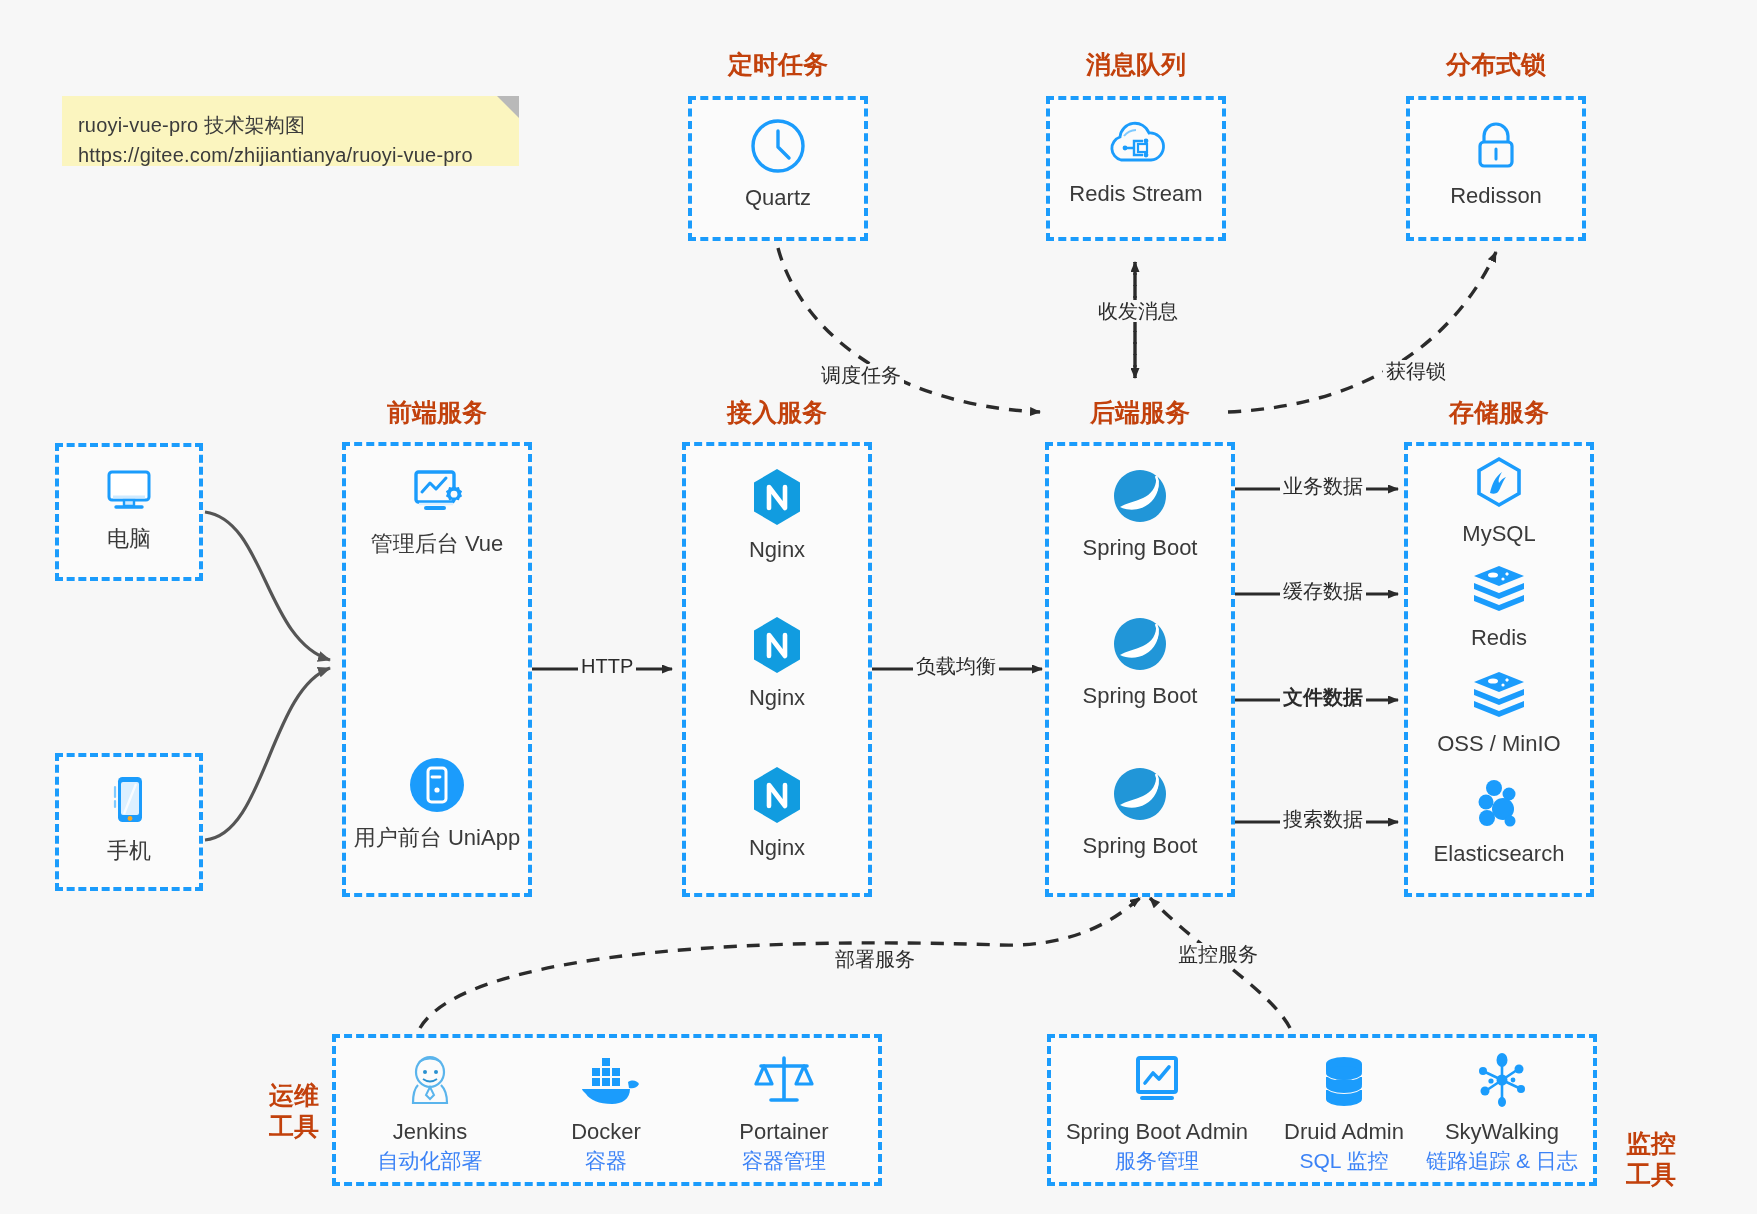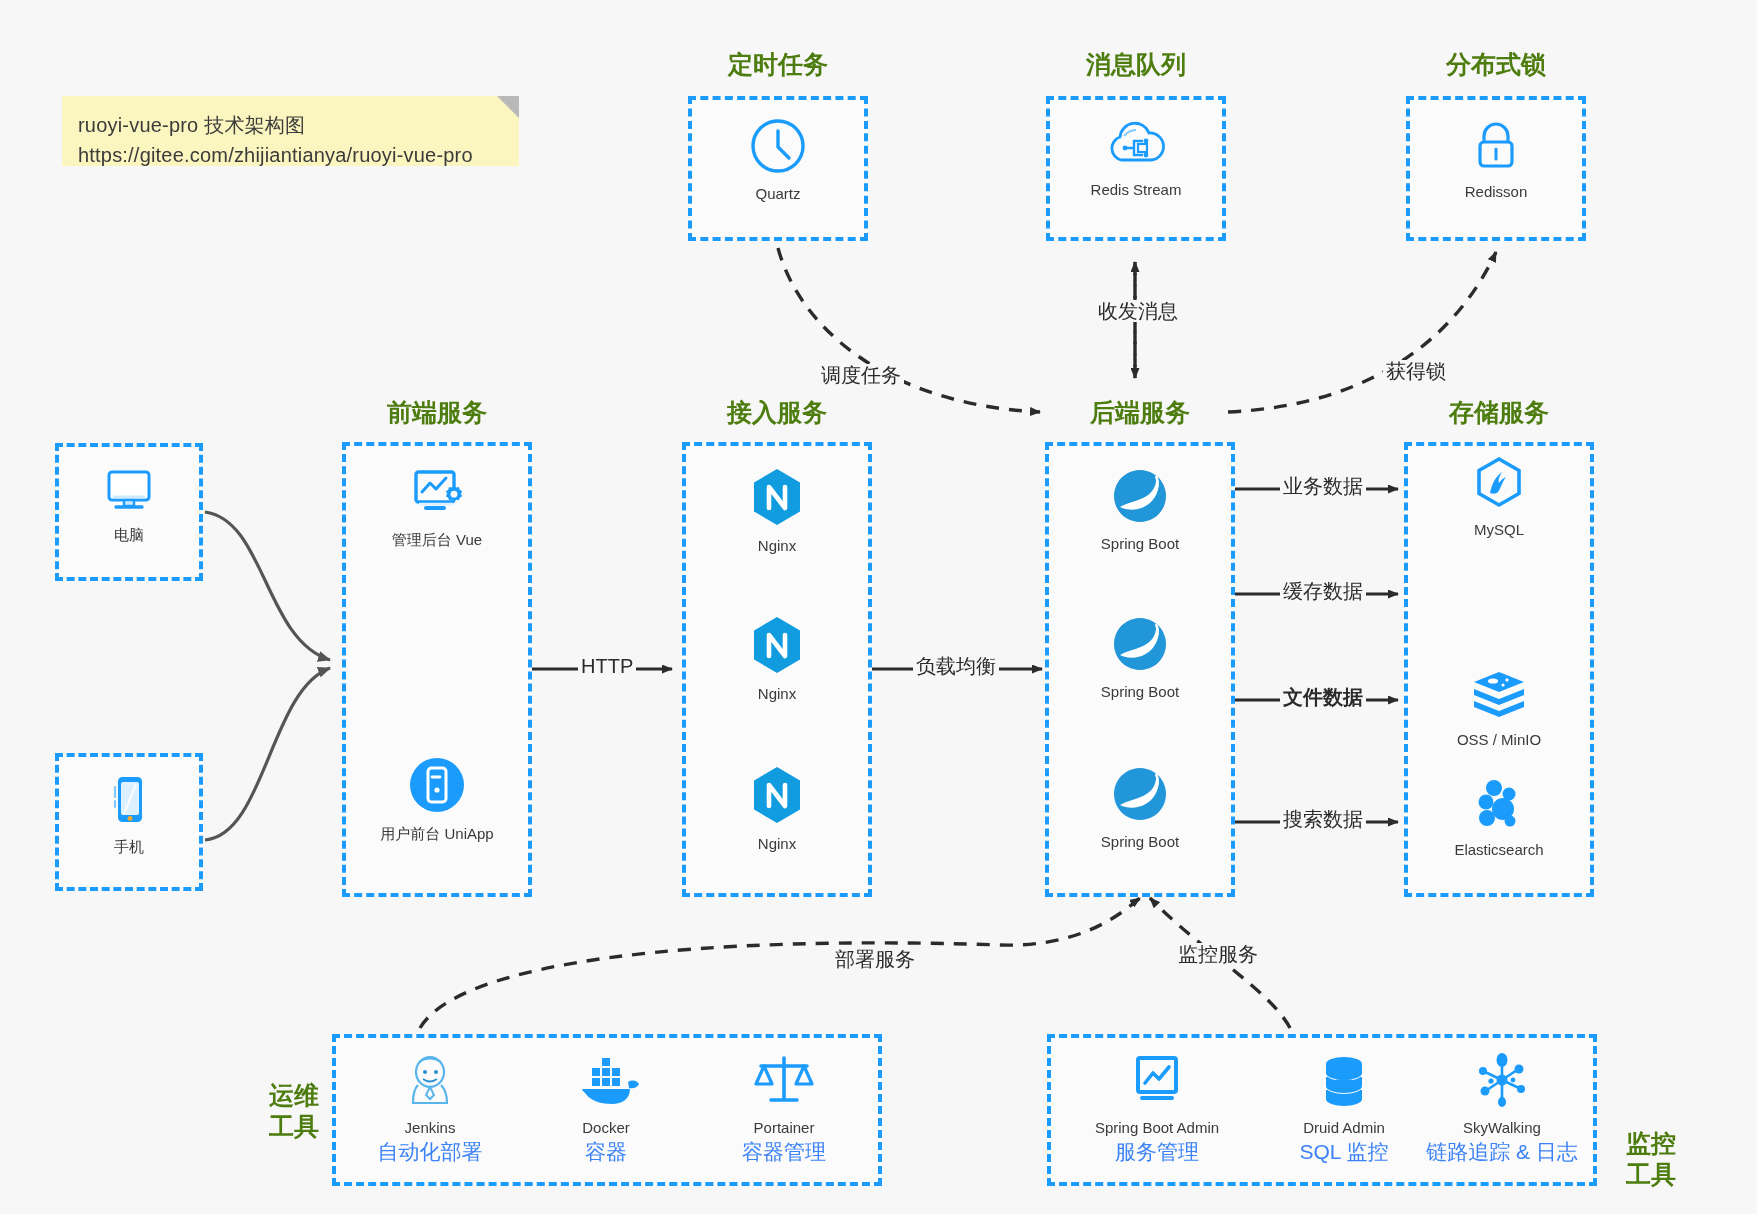--- a/index.html
+++ b/index.html
@@ -30,31 +30,31 @@
 
   
   .grp{
     position:absolute;
     border:4px dashed #1b9cfc;
     background:#fbfbfb;
     box-sizing:border-box;
   }
   .grp-title{
     position:absolute;
-    color:#4d7c0f;font-weight:bold;font-size:25px;
+    color:#c2410c;font-weight:bold;font-size:25px;
     text-align:center;white-space:nowrap;
   }
   .grp-title.side{font-size:25px;line-height:1.25;}
 
   
   .node{position:absolute;text-align:center;}
   .node .ic{display:block;margin:0 auto;}
   .node .lb{
     display:block;margin-top:4px;
-    font-size:15px;color:#3a3a3a;white-space:nowrap;line-height:1.3;
+    font-size:22px;color:#3a3a3a;white-space:nowrap;line-height:1.3;
   }
   .node .lb2{
     display:block;font-size:21px;color:#3b82f6;white-space:nowrap;line-height:1.3;
   }
 
   
   .elabel{
     position:absolute;
     font-size:20px;color:#2b2b2b;
     background:#f7f7f7;
@@ -293,20 +293,33 @@
   <div class="grp" style="left:1404px;top:442px;width:190px;height:455px;">
     <div class="node" style="left:0;top:10px;width:182px;">
       <span class="ic">
         <svg width="58" height="56" viewBox="0 0 58 56">
           <path d="M29 3 L49 14.5 L49 37.5 L29 49 L9 37.5 L9 14.5 z" fill="none" stroke="#1b9cfc" stroke-width="3.6"></path>
           <path d="M20 37 c2 -9 5 -16 12 -21 c-3 5 -4 8 -3 11 c2 -3 4 -5 7 -6 c-4 5 -5 11 -8 15 c-2 2 -5 2 -8 1 z" fill="#1b9cfc"></path>
           <circle cx="34" cy="18" r="1.6" fill="#fbfbfb"></circle>
         </svg>
       </span>
       <span class="lb">MySQL</span>
+    </div>
+    <div class="node" style="left:0;top:116px;width:182px;">
+      <span class="ic">
+        <svg width="60" height="54" viewBox="0 0 60 54">
+          <path d="M30 4 L55 14 L30 24 L5 14 z" fill="#1b9cfc"></path>
+          <path d="M5 21 L30 31 L55 21 L55 27 L30 37 L5 27 z" fill="#1b9cfc"></path>
+          <path d="M5 33 L30 43 L55 33 L55 39 L30 49 L5 39 z" fill="#1b9cfc"></path>
+          <ellipse cx="24" cy="13" rx="5" ry="2.6" fill="#ffffff"></ellipse>
+          <path d="M38 10 l2 2 -2 2 -2 -2 z" fill="#ffffff"></path>
+          <circle cx="34" cy="17" r="1.6" fill="#ffffff"></circle>
+        </svg>
+      </span>
+      <span class="lb">Redis</span>
     </div>
     <div class="node" style="left:0;top:222px;width:182px;">
       <span class="ic">
         <svg width="60" height="54" viewBox="0 0 60 54">
           <path d="M30 4 L55 14 L30 24 L5 14 z" fill="#1b9cfc"></path>
           <path d="M5 21 L30 31 L55 21 L55 27 L30 37 L5 27 z" fill="#1b9cfc"></path>
           <path d="M5 33 L30 43 L55 33 L55 39 L30 49 L5 39 z" fill="#1b9cfc"></path>
           <ellipse cx="24" cy="13" rx="5" ry="2.6" fill="#ffffff"></ellipse>
           <path d="M38 10 l2 2 -2 2 -2 -2 z" fill="#ffffff"></path>
           <circle cx="34" cy="17" r="1.6" fill="#ffffff"></circle>

